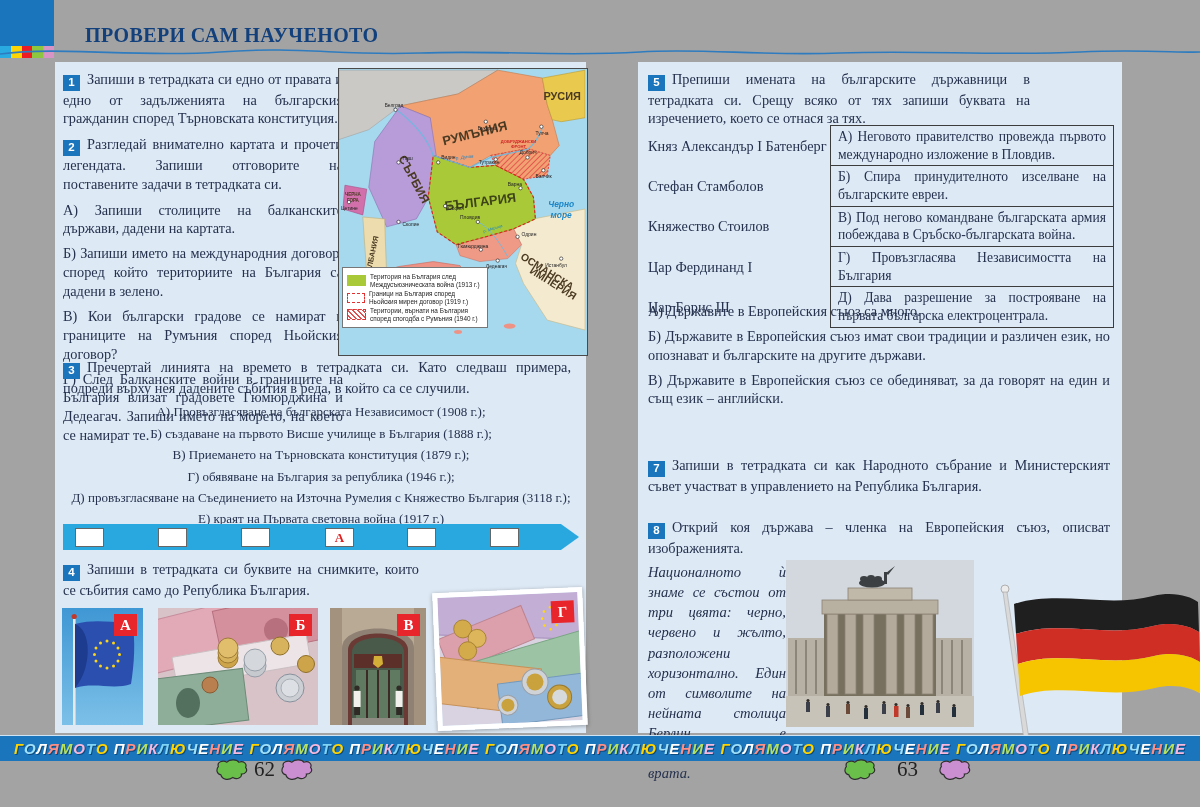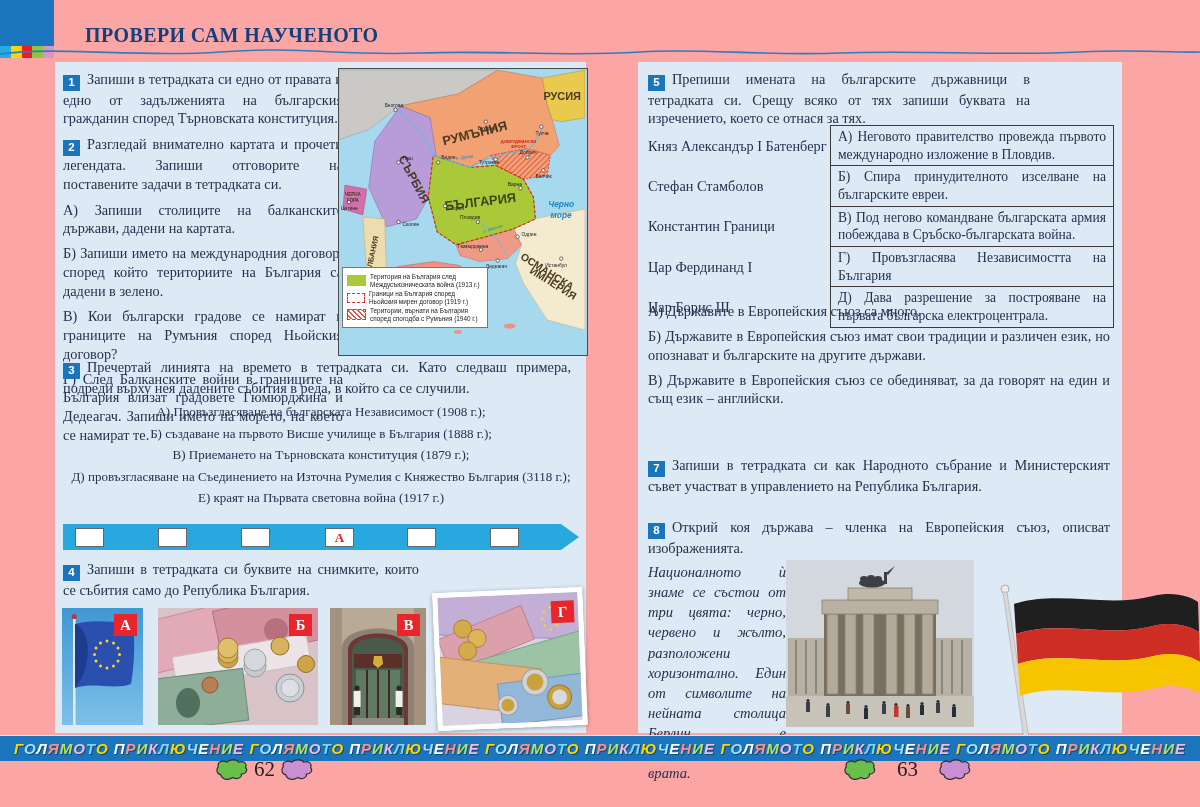--- a/index.html
+++ b/index.html
@@ -1,16 +1,16 @@
 <!DOCTYPE html>
 <html><head>
 <meta charset="utf-8">
 <style>
   html,body{margin:0;padding:0;background:#fff;}
-  .page{position:relative;width:1200px;height:807px;overflow:hidden;background:#fca5a5;
+  .page{position:relative;width:1200px;height:807px;overflow:hidden;background:#a3a3a3;
         font-family:"Liberation Serif",serif;color:#25314d;}
   
   .corner-block{position:absolute;left:0;top:0;width:54px;height:46px;background:#1b75bc;}
   .corner-strip{position:absolute;left:0;top:46px;width:54px;height:12px;display:flex;}
   .corner-strip div{flex:1;height:12px;}
   
   .page-title{position:absolute;left:85px;top:24px;font-size:20px;font-weight:bold;
               color:#12407c;letter-spacing:.4px;}
   .wave-line{position:absolute;left:0;top:40px;width:1200px;height:26px;}
   
@@ -201,20 +201,21 @@
           </div>
       </div>
     </div>
 
     <div style="position:absolute;left:8px;top:296px;width:516px;">
       <p class="para" style="width:508px;"><span class="badge">3</span><span>Пречертай линията на времето в тетрадката си. Като следваш примера, подреди върху нея дадените събития в реда, в който са се случили.</span></p>
       <div class="t3items">
         <p class="item">А) Провъзгласяване на българската Независимост (1908 г.);</p>
         <p class="item">Б) създаване на първото Висше училище в България (1888 г.);</p>
         <p class="item">В) Приемането на Търновската конституция (1879 г.);</p>
+        <p class="item">Г) обявяване на България за република (1946 г.);</p>
         <p class="item">Д) провъзгласяване на Съединението на Източна Румелия с Княжество България (3118 г.);</p>
         <p class="item">Е) краят на Първата световна война (1917 г.)</p>
       </div>
     </div>
 
     <div class="timeline">
       <div class="tl-box" style="left:12px"></div>
       <div class="tl-box" style="left:95px"></div>
       <div class="tl-box" style="left:178px"></div>
       <div class="tl-box" style="left:262px">А</div>
@@ -349,21 +350,21 @@
 
   <div class="panel panel-right">
 
     <p class="para" style="position:absolute;left:10px;top:8px;width:382px;"><span class="badge">5</span><span>Препиши имената на българските държавници в тетрадката си. Срещу всяко от тях запиши буквата на изречението, което се отнася за тях.</span></p>
 
     <div class="match">
       <div class="name">Княз Александър I Батенберг</div>
       <div class="cell">А) Неговото правителство провежда първото международно изложение в Пловдив.</div>
       <div class="name">Стефан Стамболов</div>
       <div class="cell">Б) Спира принудителното изселване на българските евреи.</div>
-      <div class="name">Константин Граници</div>
+      <div class="name">Княжество Стоилов</div>
       <div class="cell">В) Под негово командване българската армия побеждава в Сръбско-българската война.</div>
       <div class="name">Цар Фердинанд I</div>
       <div class="cell">Г) Провъзгласява Независимостта на България</div>
       <div class="name">Цар Борис III</div>
       <div class="cell">Д) Дава разрешение за построяване на първата българска електроцентрала.</div>
     </div>
 
     <div style="position:absolute;left:10px;top:240px;width:462px;">
       <div class="itemlist">
         <p class="item">А) Държавите в Европейския съюз са много.</p>

